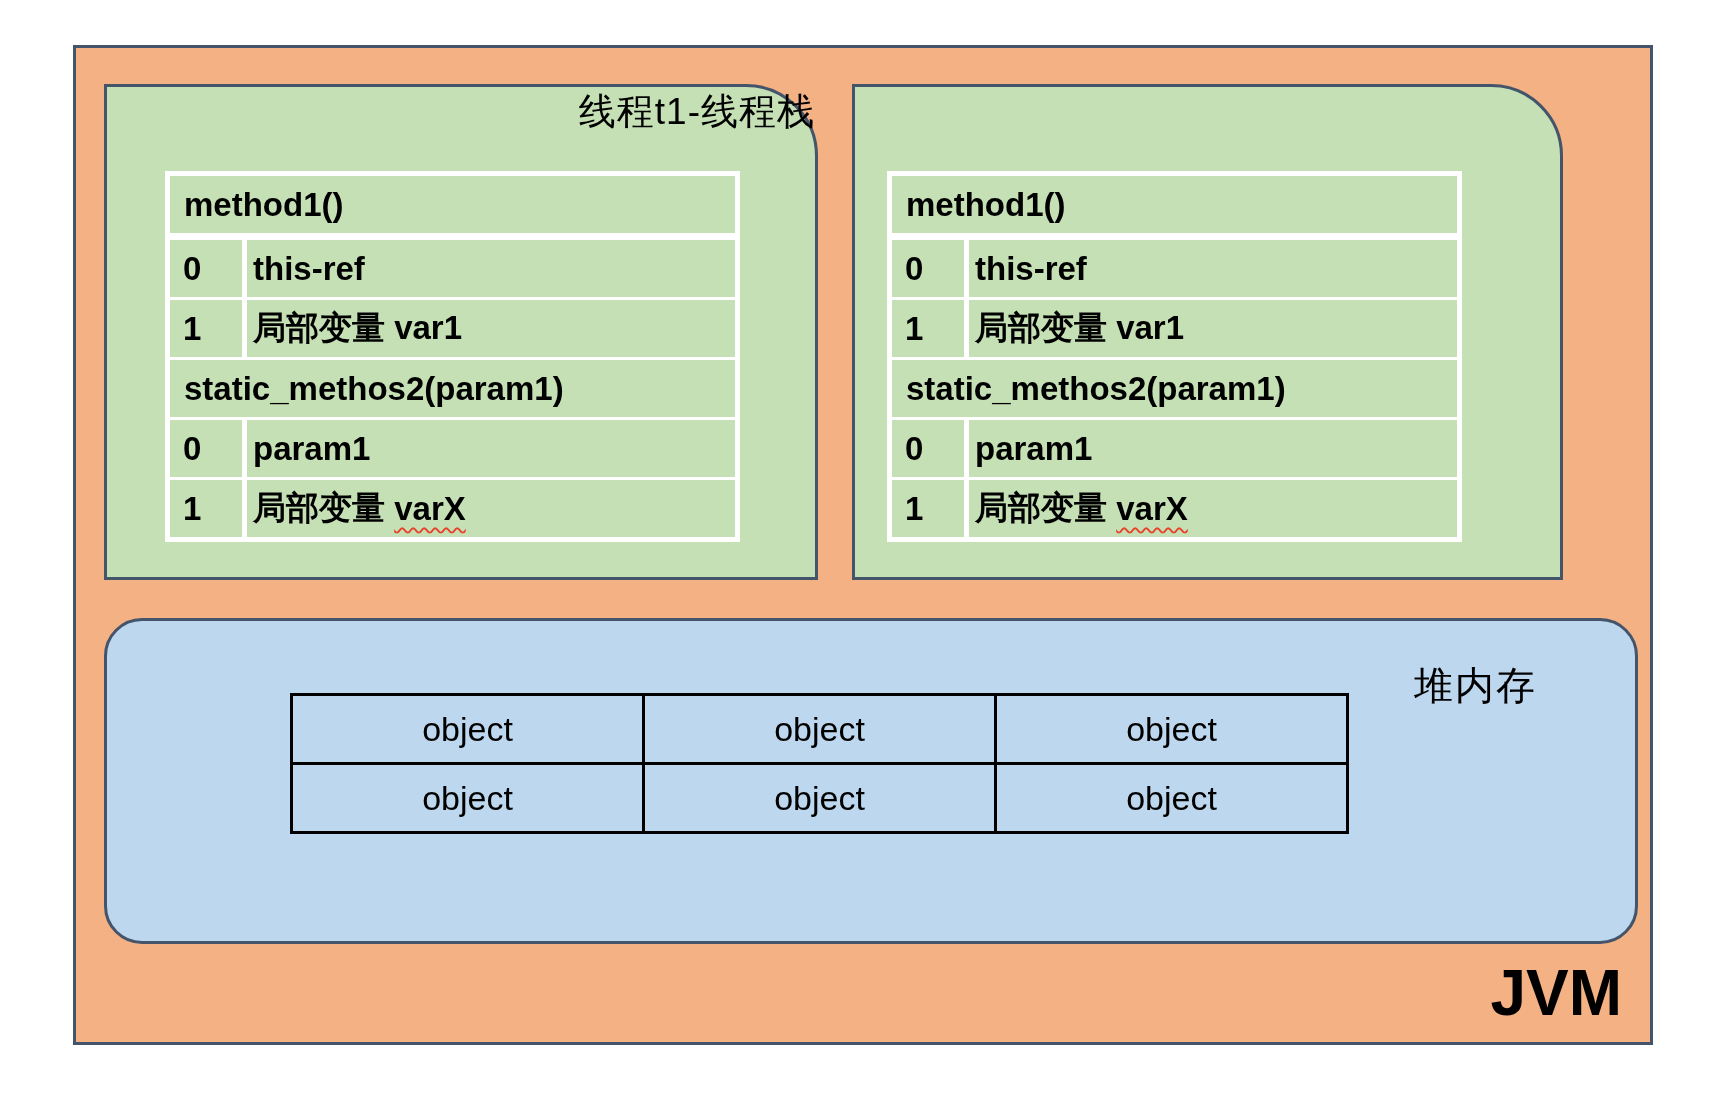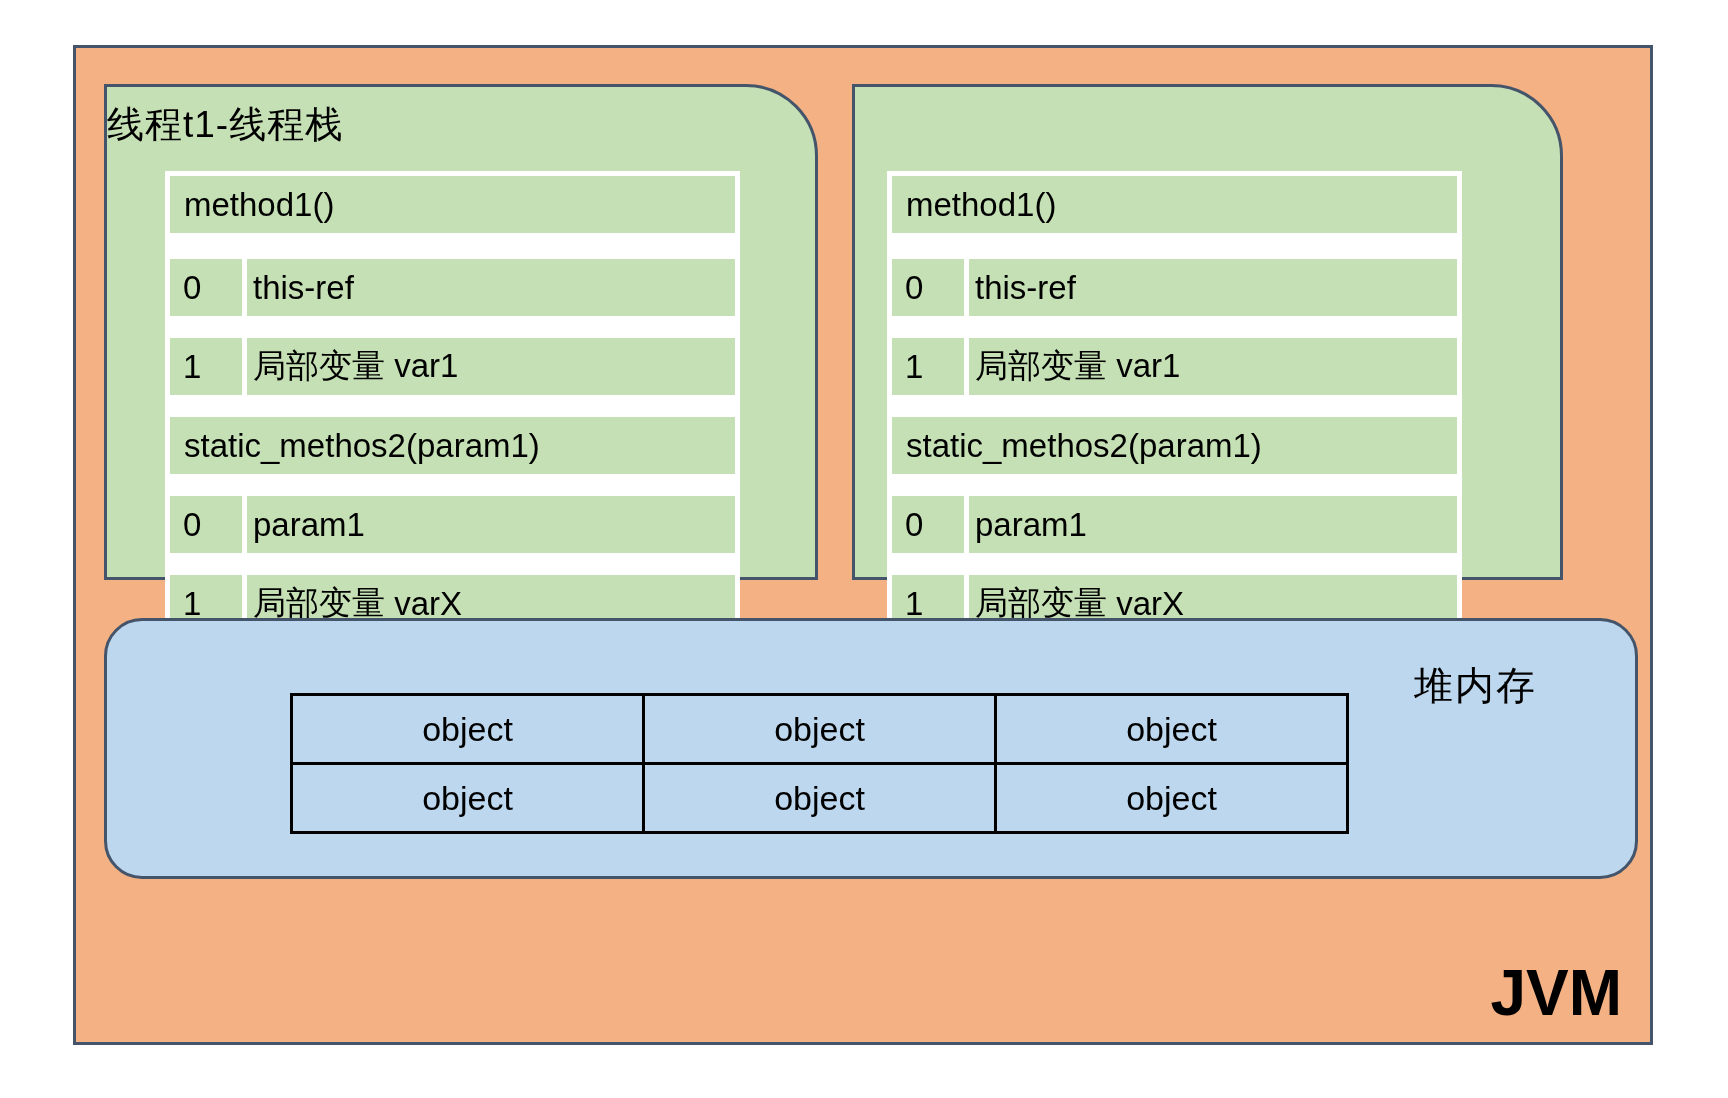--- a/index.html
+++ b/index.html
@@ -6,40 +6,40 @@
   body{font-family:"Liberation Sans","DejaVu Sans",sans-serif;color:var(--text,#000);}
   .canvas{position:relative;width:1728px;height:1098px;background:var(--page_bg,#fff);overflow:hidden;}
 
   .jvm-box{position:absolute;left:73px;top:45px;width:1580px;height:1000px;
     background:var(--jvm_fill);border:3px solid var(--outline);box-sizing:border-box;}
 
   .stack-box{position:absolute;top:36px;height:496px;background:var(--stack_fill);
     border:3px solid var(--outline);border-radius:0 72px 0 0;box-sizing:border-box;}
   .stack-left{left:28px;width:714px;}
   .stack-right{left:776px;width:711px;}
-  .stack-title{text-align:left;padding-top:13px;font-size:37px;letter-spacing:1px;}
+  .stack-title{text-align:right;padding-top:0;font-size:37px;letter-spacing:1px;}
 
   .stack-table{position:absolute;top:84px;width:565px;background:var(--cell_gap);
-    padding:5px;display:flex;flex-direction:column;gap:22px;}
+    padding:5px;display:flex;flex-direction:column;gap:3px;font-weight:bold;}
   .stack-left .stack-table{left:58px;}
   .stack-right .stack-table{left:32px;}
   .frame-header,.var-row{height:57px;flex:none;}
   .frame-header{background:var(--stack_fill);display:flex;align-items:center;
     padding-left:14px;font-size:33px;box-sizing:border-box;}
   .first-frame{margin-bottom:4px;}
   .var-row{display:flex;gap:5px;}
   .var-index{width:72px;flex:none;background:var(--stack_fill);display:flex;align-items:center;
     padding-left:13px;font-size:33px;box-sizing:border-box;}
   .var-value{flex:1;background:var(--stack_fill);display:flex;align-items:center;
     padding-left:6px;font-size:33px;box-sizing:border-box;white-space:pre;}
   .squiggle{text-decoration-line:underline;text-decoration-style:wavy;
     text-decoration-color:var(--spell_underline);text-decoration-thickness:2px;
     text-underline-offset:7px;text-decoration-skip-ink:none;text-align:center;}
 
-  .heap-box{position:absolute;left:28px;top:570px;width:1534px;height:261px;
+  .heap-box{position:absolute;left:28px;top:570px;width:1534px;height:326px;
     background:var(--heap_fill);border:3px solid var(--outline);border-radius:38px;
     box-sizing:border-box;}
   .heap-title{position:absolute;top:38px;right:98px;font-size:39px;letter-spacing:2px;}
   .heap-table{position:absolute;left:183px;top:72px;border-collapse:collapse;}
   .heap-table td{width:349px;height:66px;border:3px solid var(--heap_table_border);
     text-align:center;vertical-align:middle;font-size:34px;padding:0;
     background:transparent;}
 
   .jvm-label{position:absolute;right:28px;bottom:12px;font-size:64px;font-weight:bold;margin-left:36px;}
 </style>

